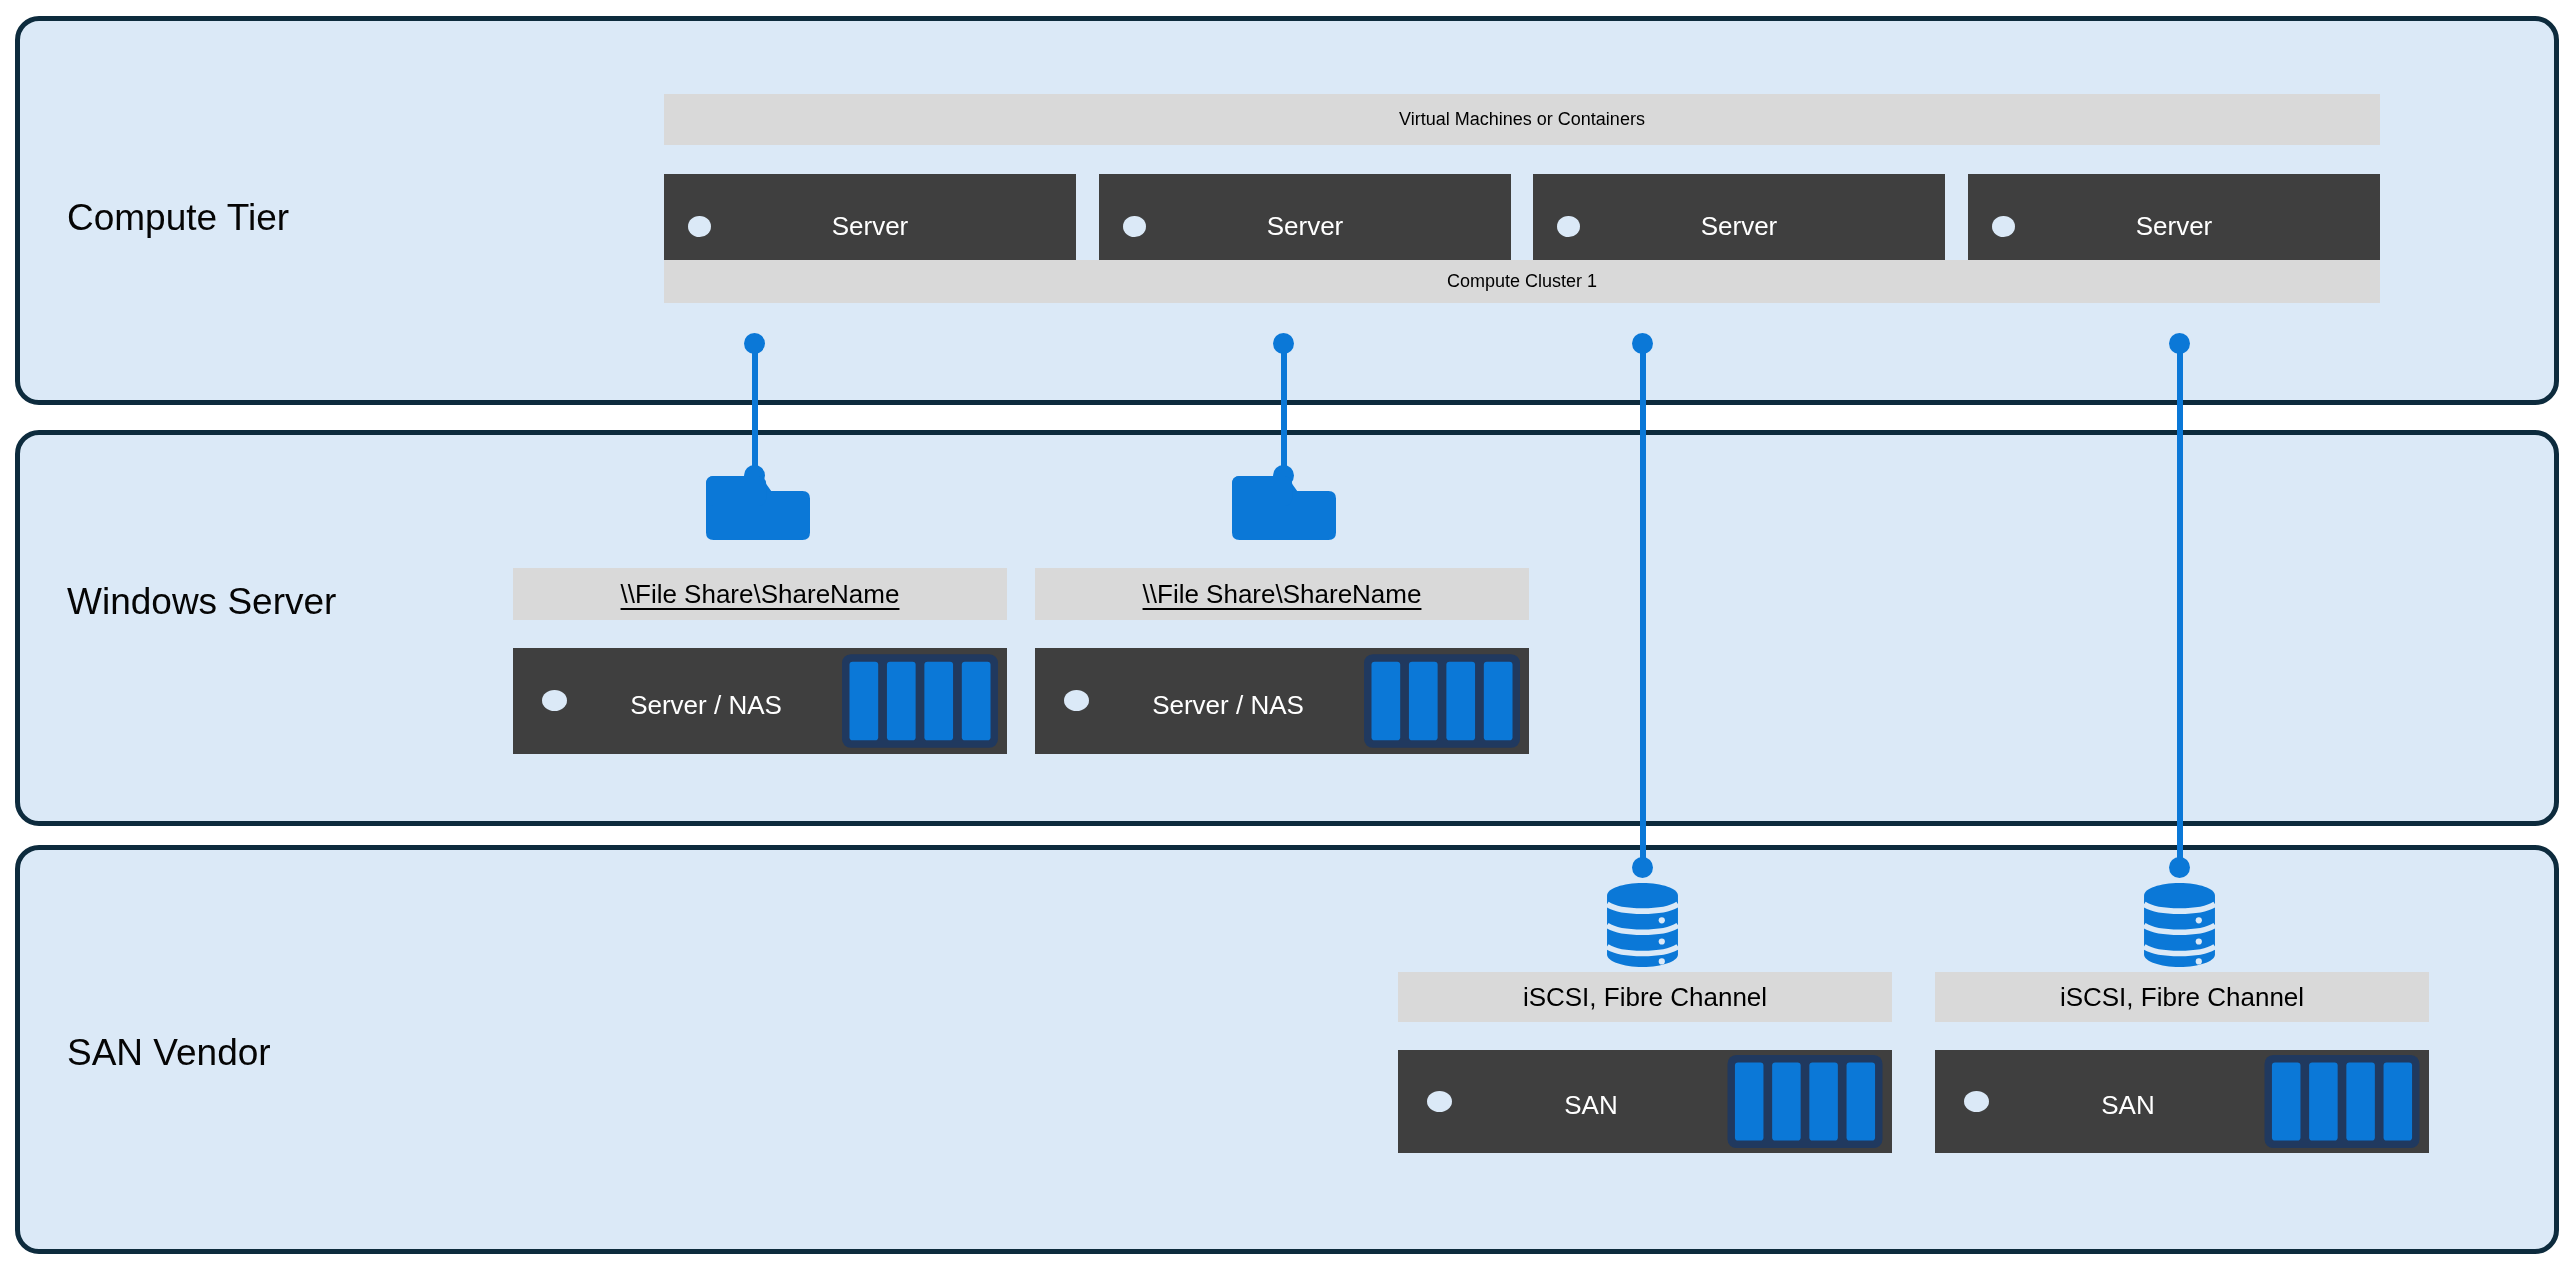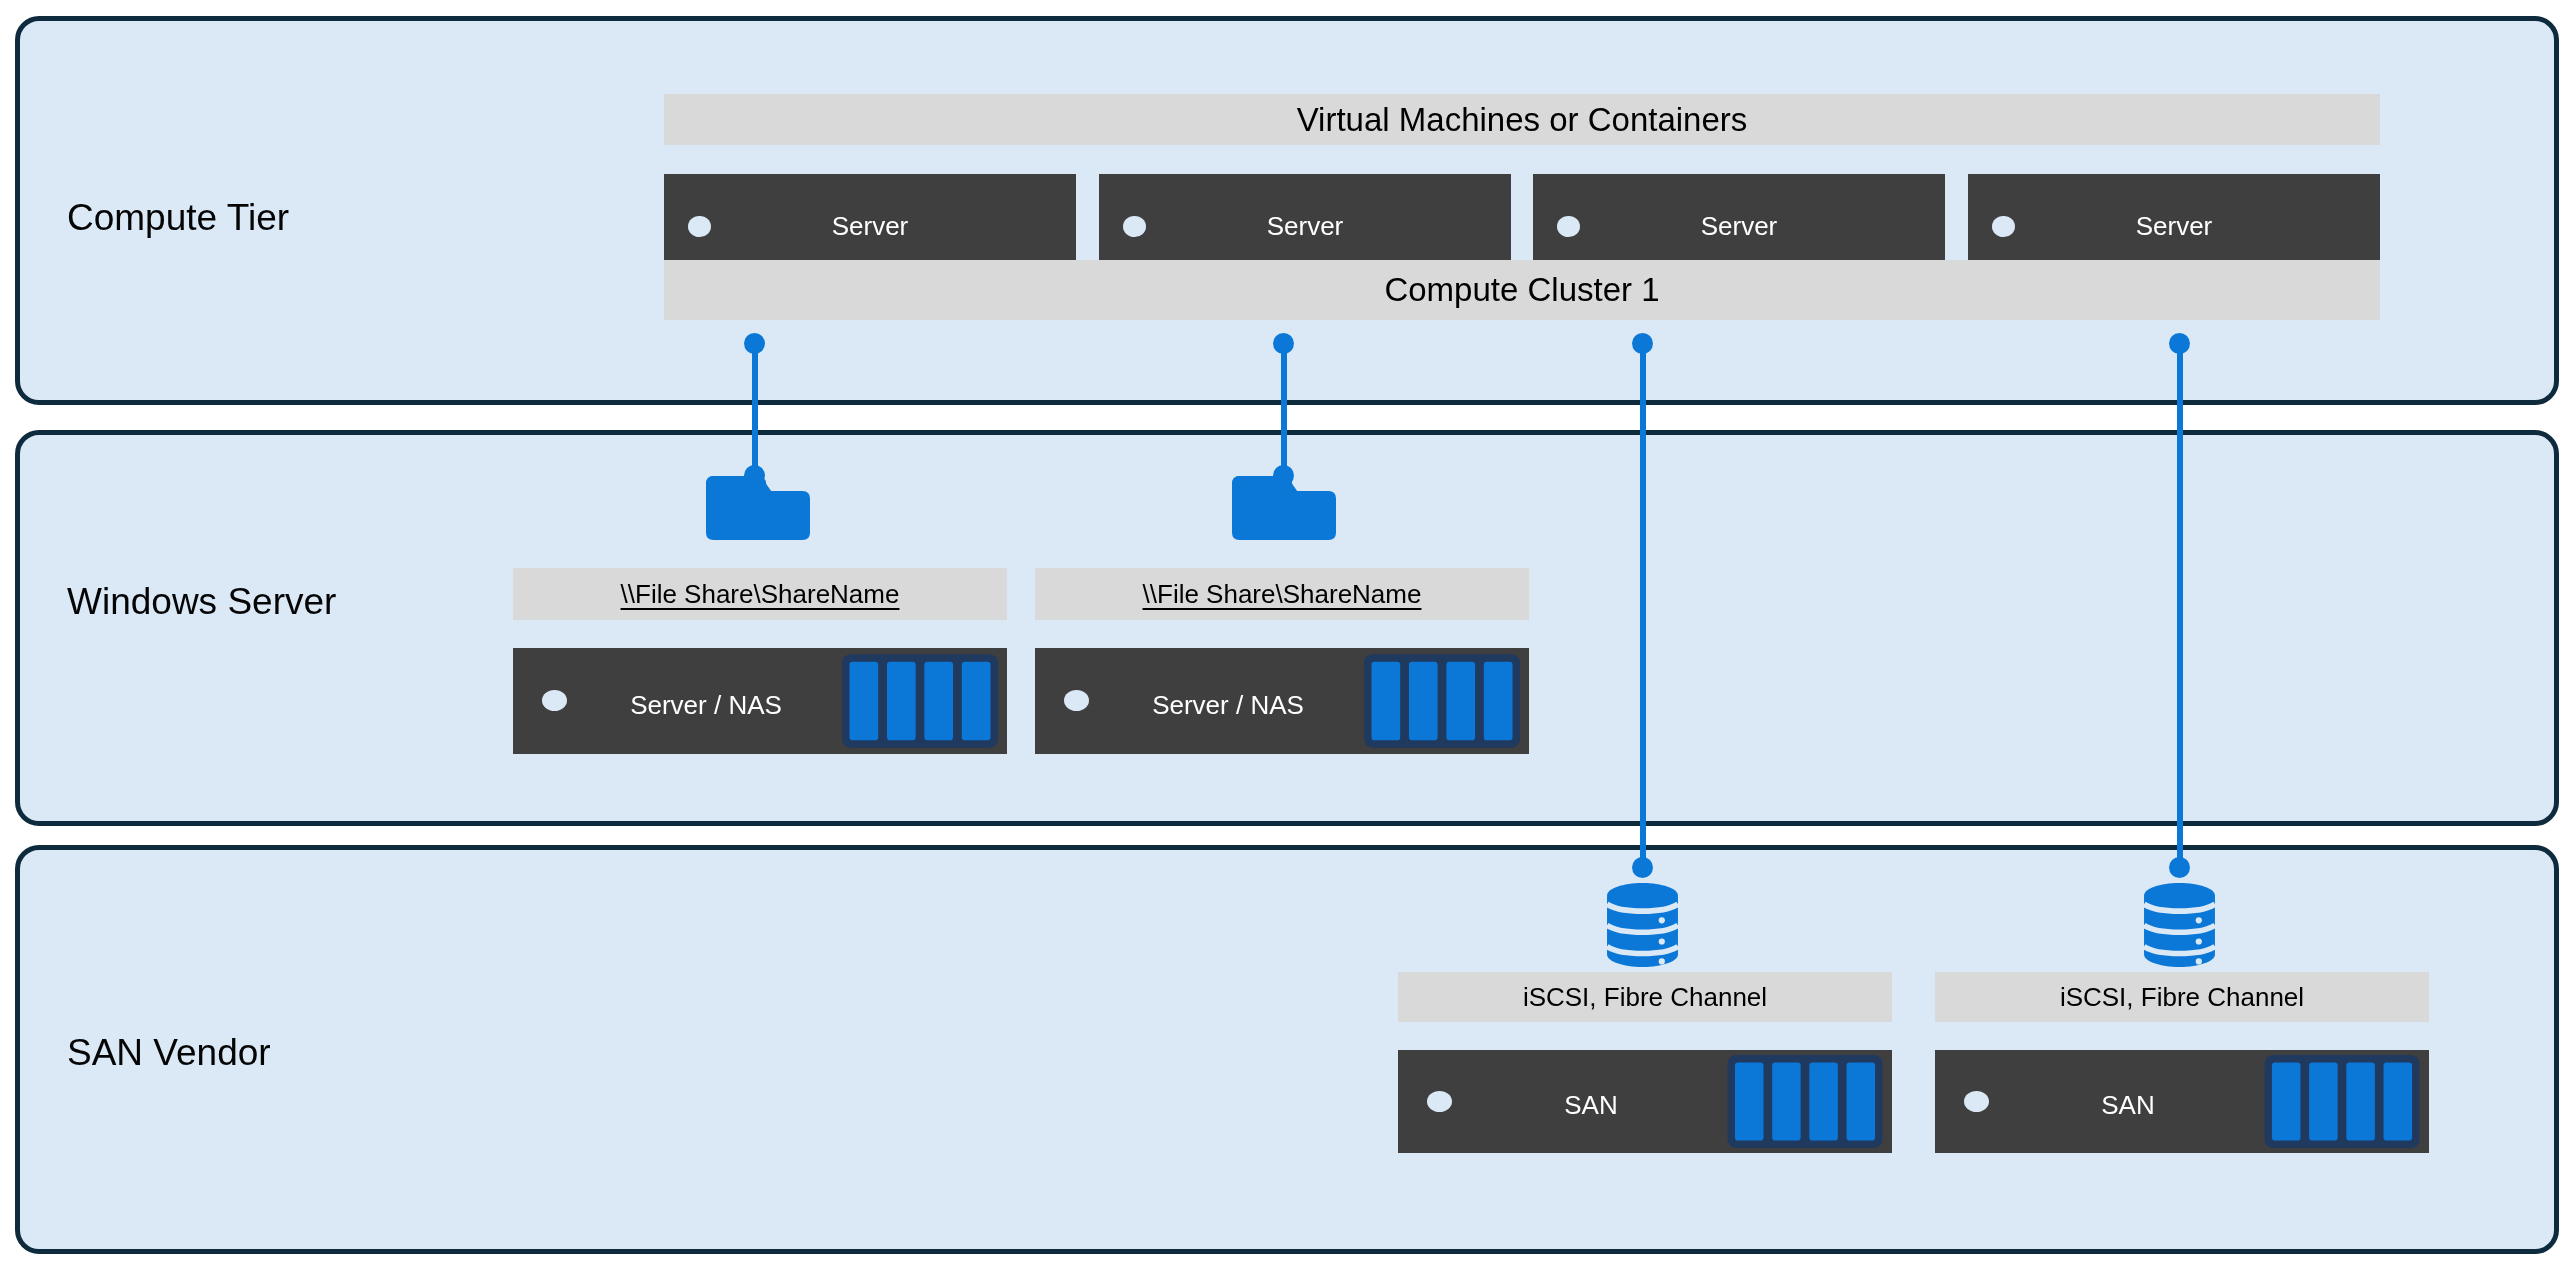--- a/index.html
+++ b/index.html
@@ -1,21 +1,21 @@
 <!DOCTYPE html>
 <html style="font-size:10px"><head>
 <meta charset="utf-8">
 <style>
   html,body{margin:0;padding:0;background:#ffffff;}
   .canvas{position:relative;width:2576px;height:1263px;background:#ffffff;overflow:hidden;
           font-family:"Liberation Sans", sans-serif;color:#000;}
   .tier{position:absolute;left:15px;width:2534px;background:#dbe9f7;border:5.6px solid #0d2b3d;border-radius:24px;}
   .tier-label{position:absolute;left:59px;font-size:37px;line-height:54px;color:#050505;z-index:3;margin-left:8px;}
   .bar{position:absolute;background:#d9d9d9;display:flex;align-items:center;justify-content:center;
-       font-size:33px;color:#000;z-index:2;}
+       font-size:18px;color:#000;z-index:2;}
   .darkbox{position:absolute;background:#3f3f3f;z-index:2;margin-top:24px;}
   .darkbox .boxlabel{position:absolute;color:#ffffff;font-size:26px;}
   .center-label{left:0;top:0;width:100%;height:100%;display:flex;align-items:center;justify-content:center;}
   .left-label{left:62px;top:4px;width:262px;height:100%;display:flex;align-items:center;justify-content:center;}
   .light{position:absolute;background:#dbe9f7;border-radius:50%;}
   .underlined{text-decoration:underline;text-underline-offset:5px;}
   .connector-line{position:absolute;width:6.2px;background:#0b78d7;z-index:5;}
   .connector-dot{position:absolute;width:21px;height:21px;border-radius:50%;background:#0b78d7;z-index:6;}
   .icon-abs{position:absolute;z-index:6;}
   .pre{white-space:pre;}
@@ -42,21 +42,21 @@
   </div>
   <div class="darkbox" style="left:1533px;top:150px;width:412px;height:105px;">
     <span class="light" style="left:24px;top:42px;width:22.5px;height:21px;"></span>
     <span class="boxlabel center-label">Server</span>
   </div>
   <div class="darkbox" style="left:1968px;top:150px;width:412px;height:105px;">
     <span class="light" style="left:24px;top:42px;width:22.5px;height:21px;"></span>
     <span class="boxlabel center-label">Server</span>
   </div>
 
-  <div class="bar" style="left:664px;top:260px;width:1716px;height:60px;">
+  <div class="bar" style="left:664px;top:260px;width:1716px;height:43px;">
     <span>Compute Cluster 1</span>
   </div>
 
   <div class="connector-dot" style="left:744px;top:333px;"></div>
   <div class="connector-line" style="left:752px;top:343px;height:134px;"></div>
   <div class="connector-dot" style="left:744px;top:465px;"></div>
 
   <div class="connector-dot" style="left:1273px;top:333px;"></div>
   <div class="connector-line" style="left:1281px;top:343px;height:134px;"></div>
   <div class="connector-dot" style="left:1273px;top:465px;"></div>

